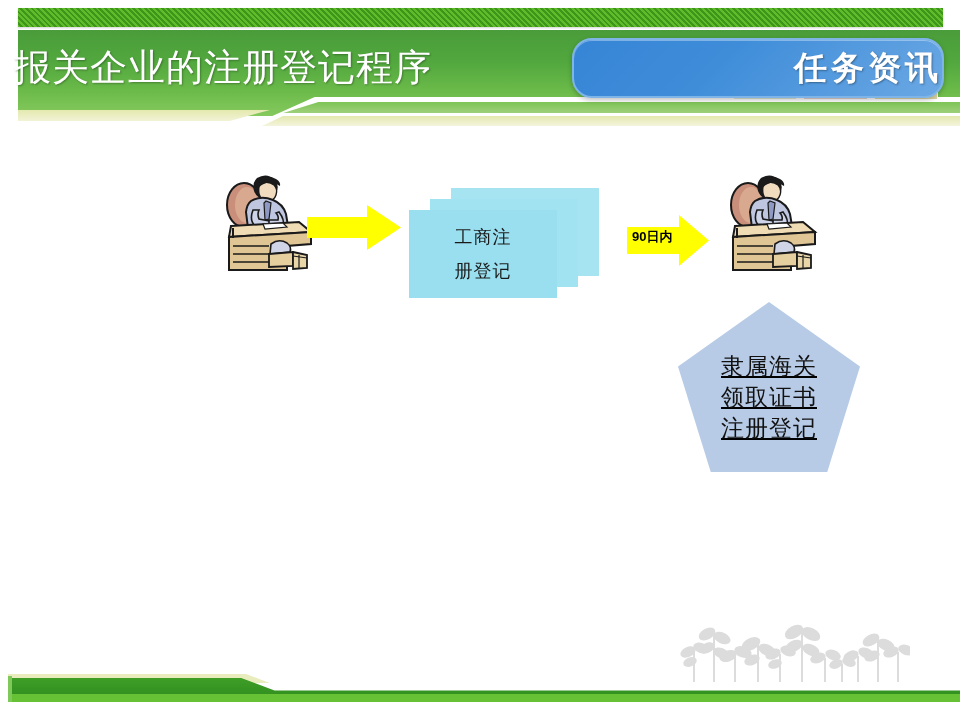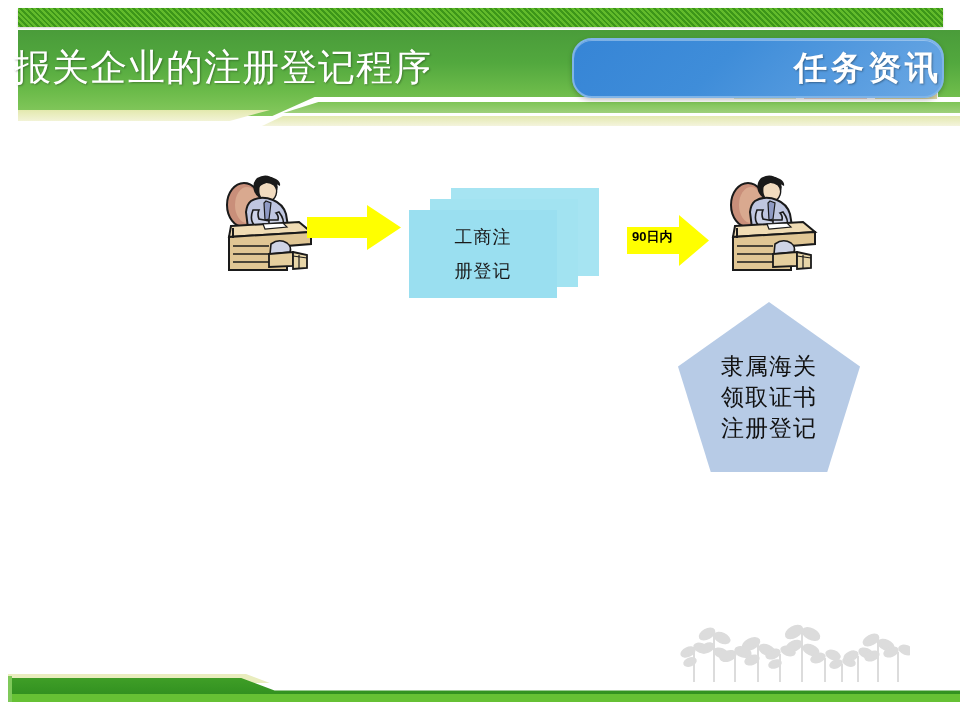--- a/index.html
+++ b/index.html
@@ -242,20 +242,21 @@
   .pent-left .pent-text {
     font-size: 25px;
     line-height: 33px;
     transform: translateY(2px);
   }
   .pent-right {
     left: 678px;
     top: 302px;
     width: 182px;
     height: 170px;
+    text-decoration: underline;
   }
   .pent-right .pent-text {
     font-size: 23px;
     line-height: 31px;
     transform: translateY(10px);
   }
 
   
   .plants {
     position: absolute;

